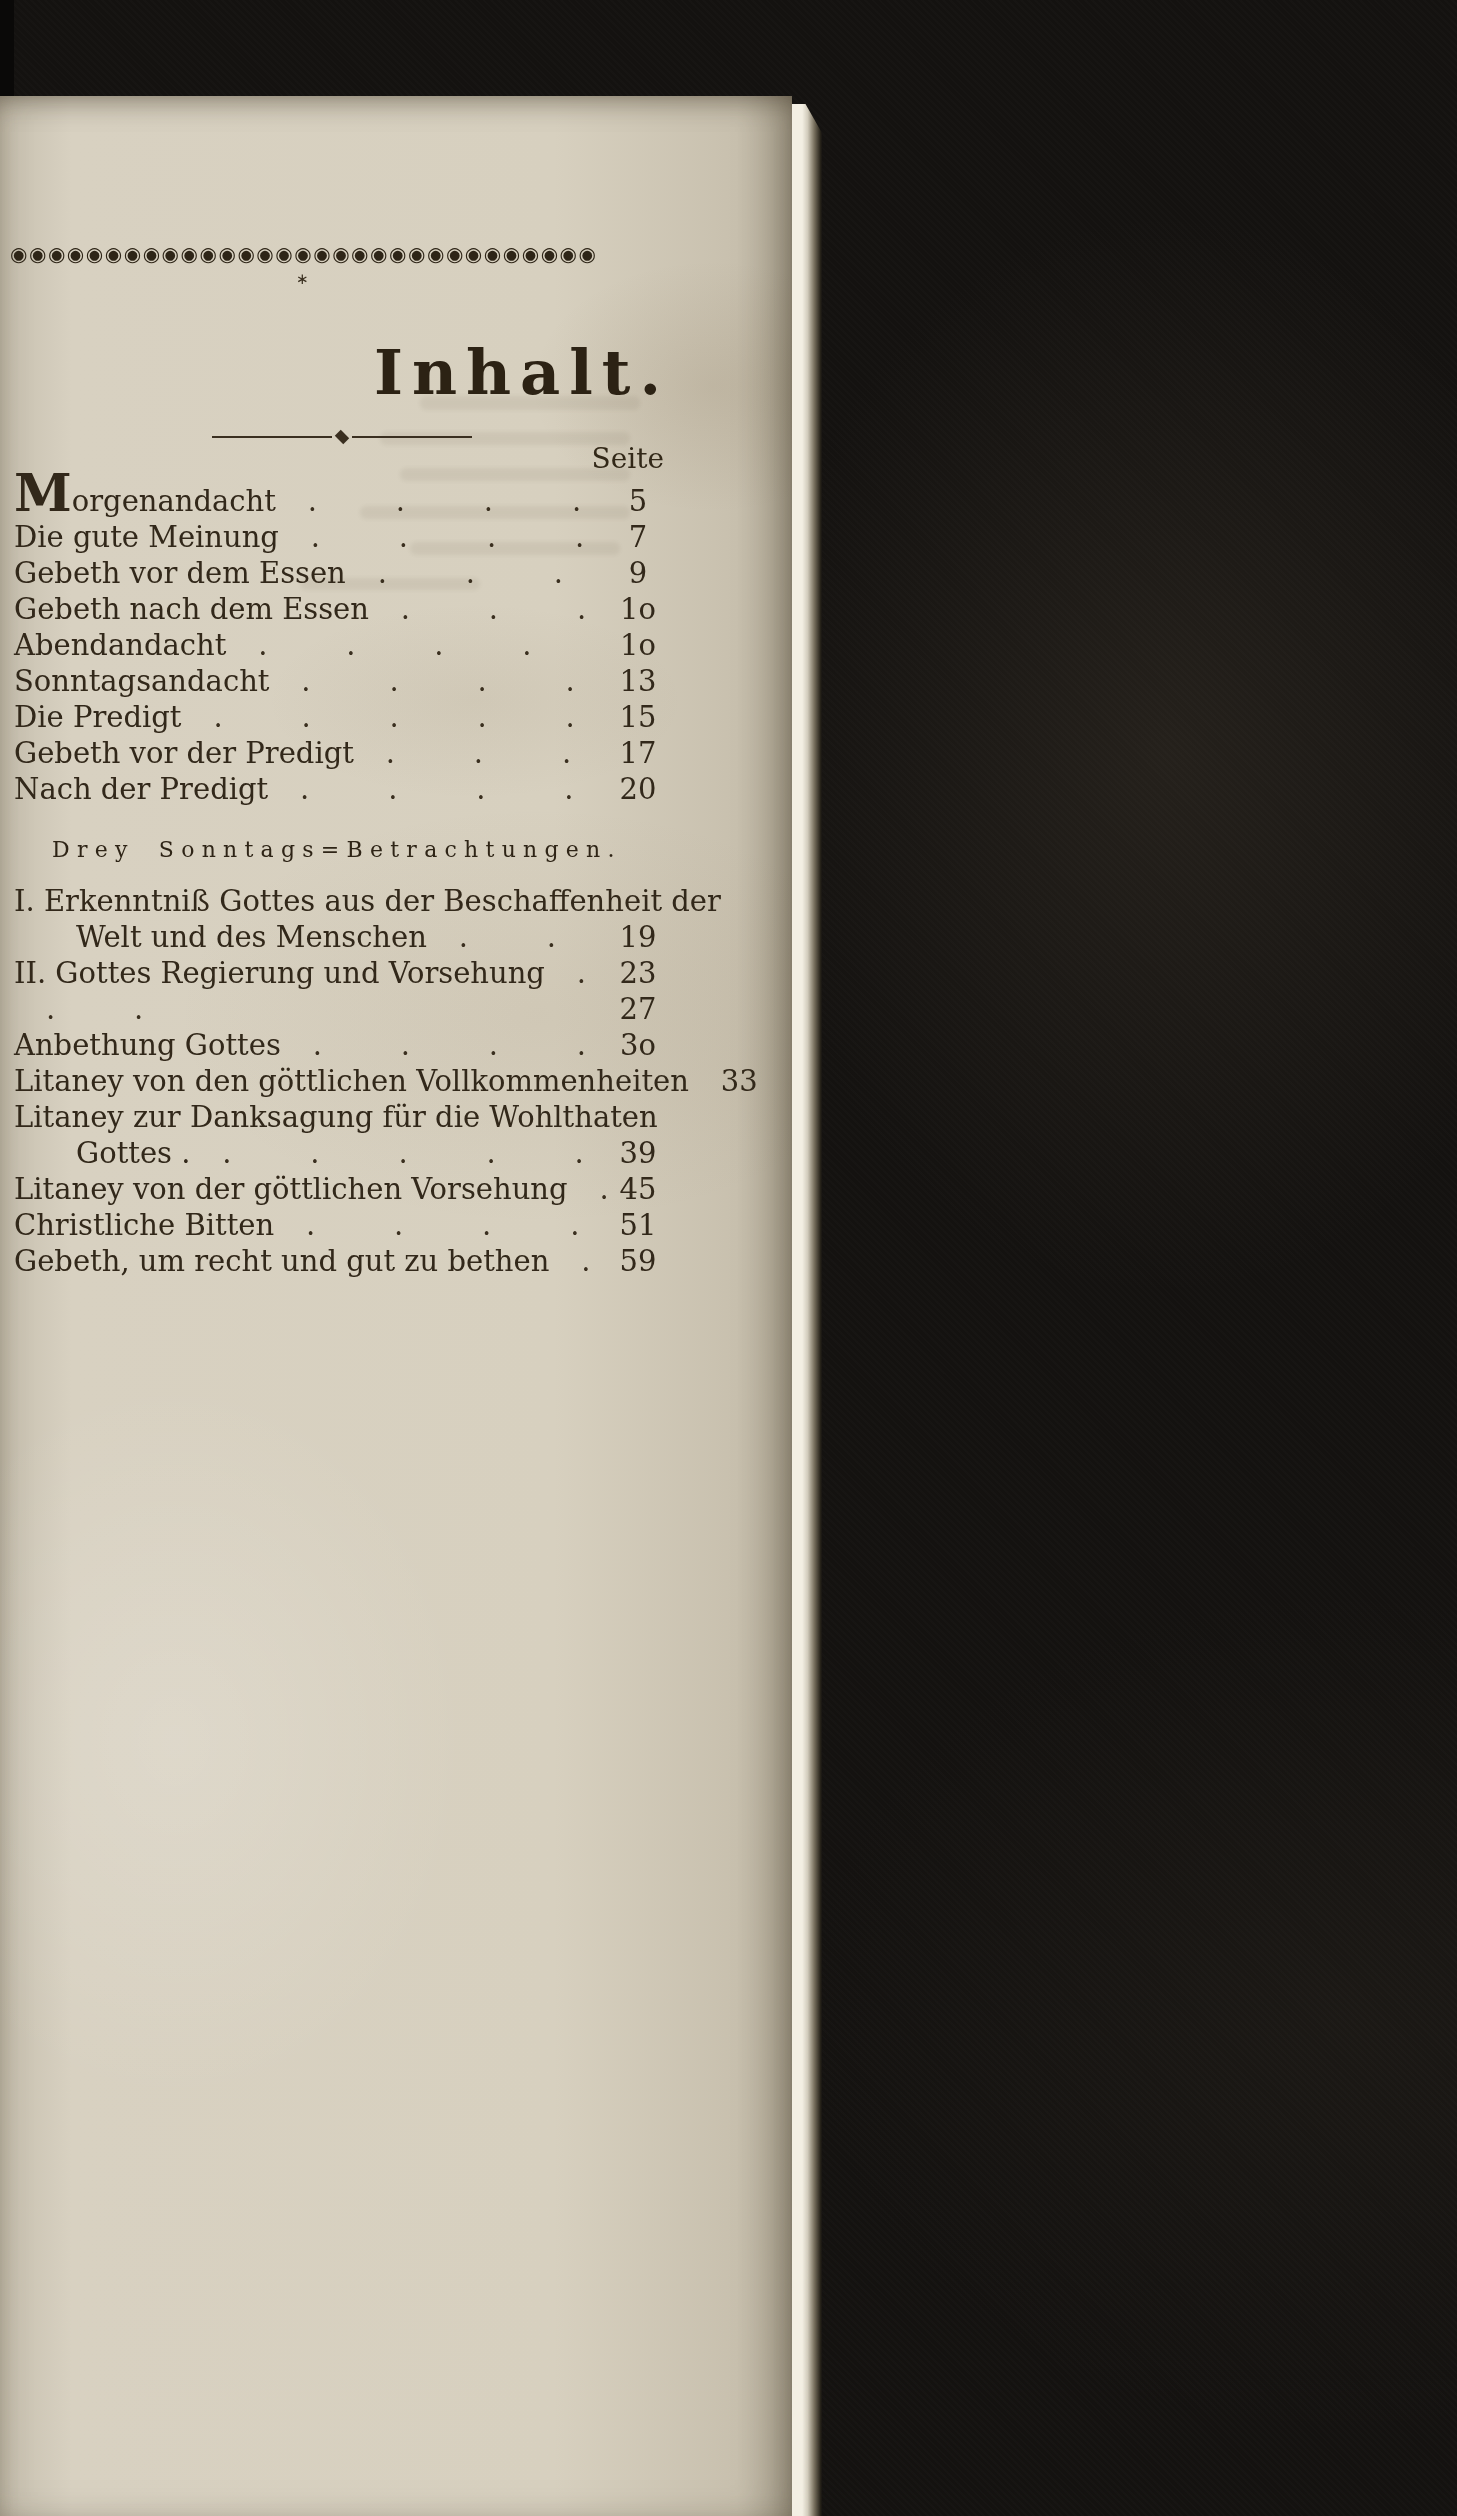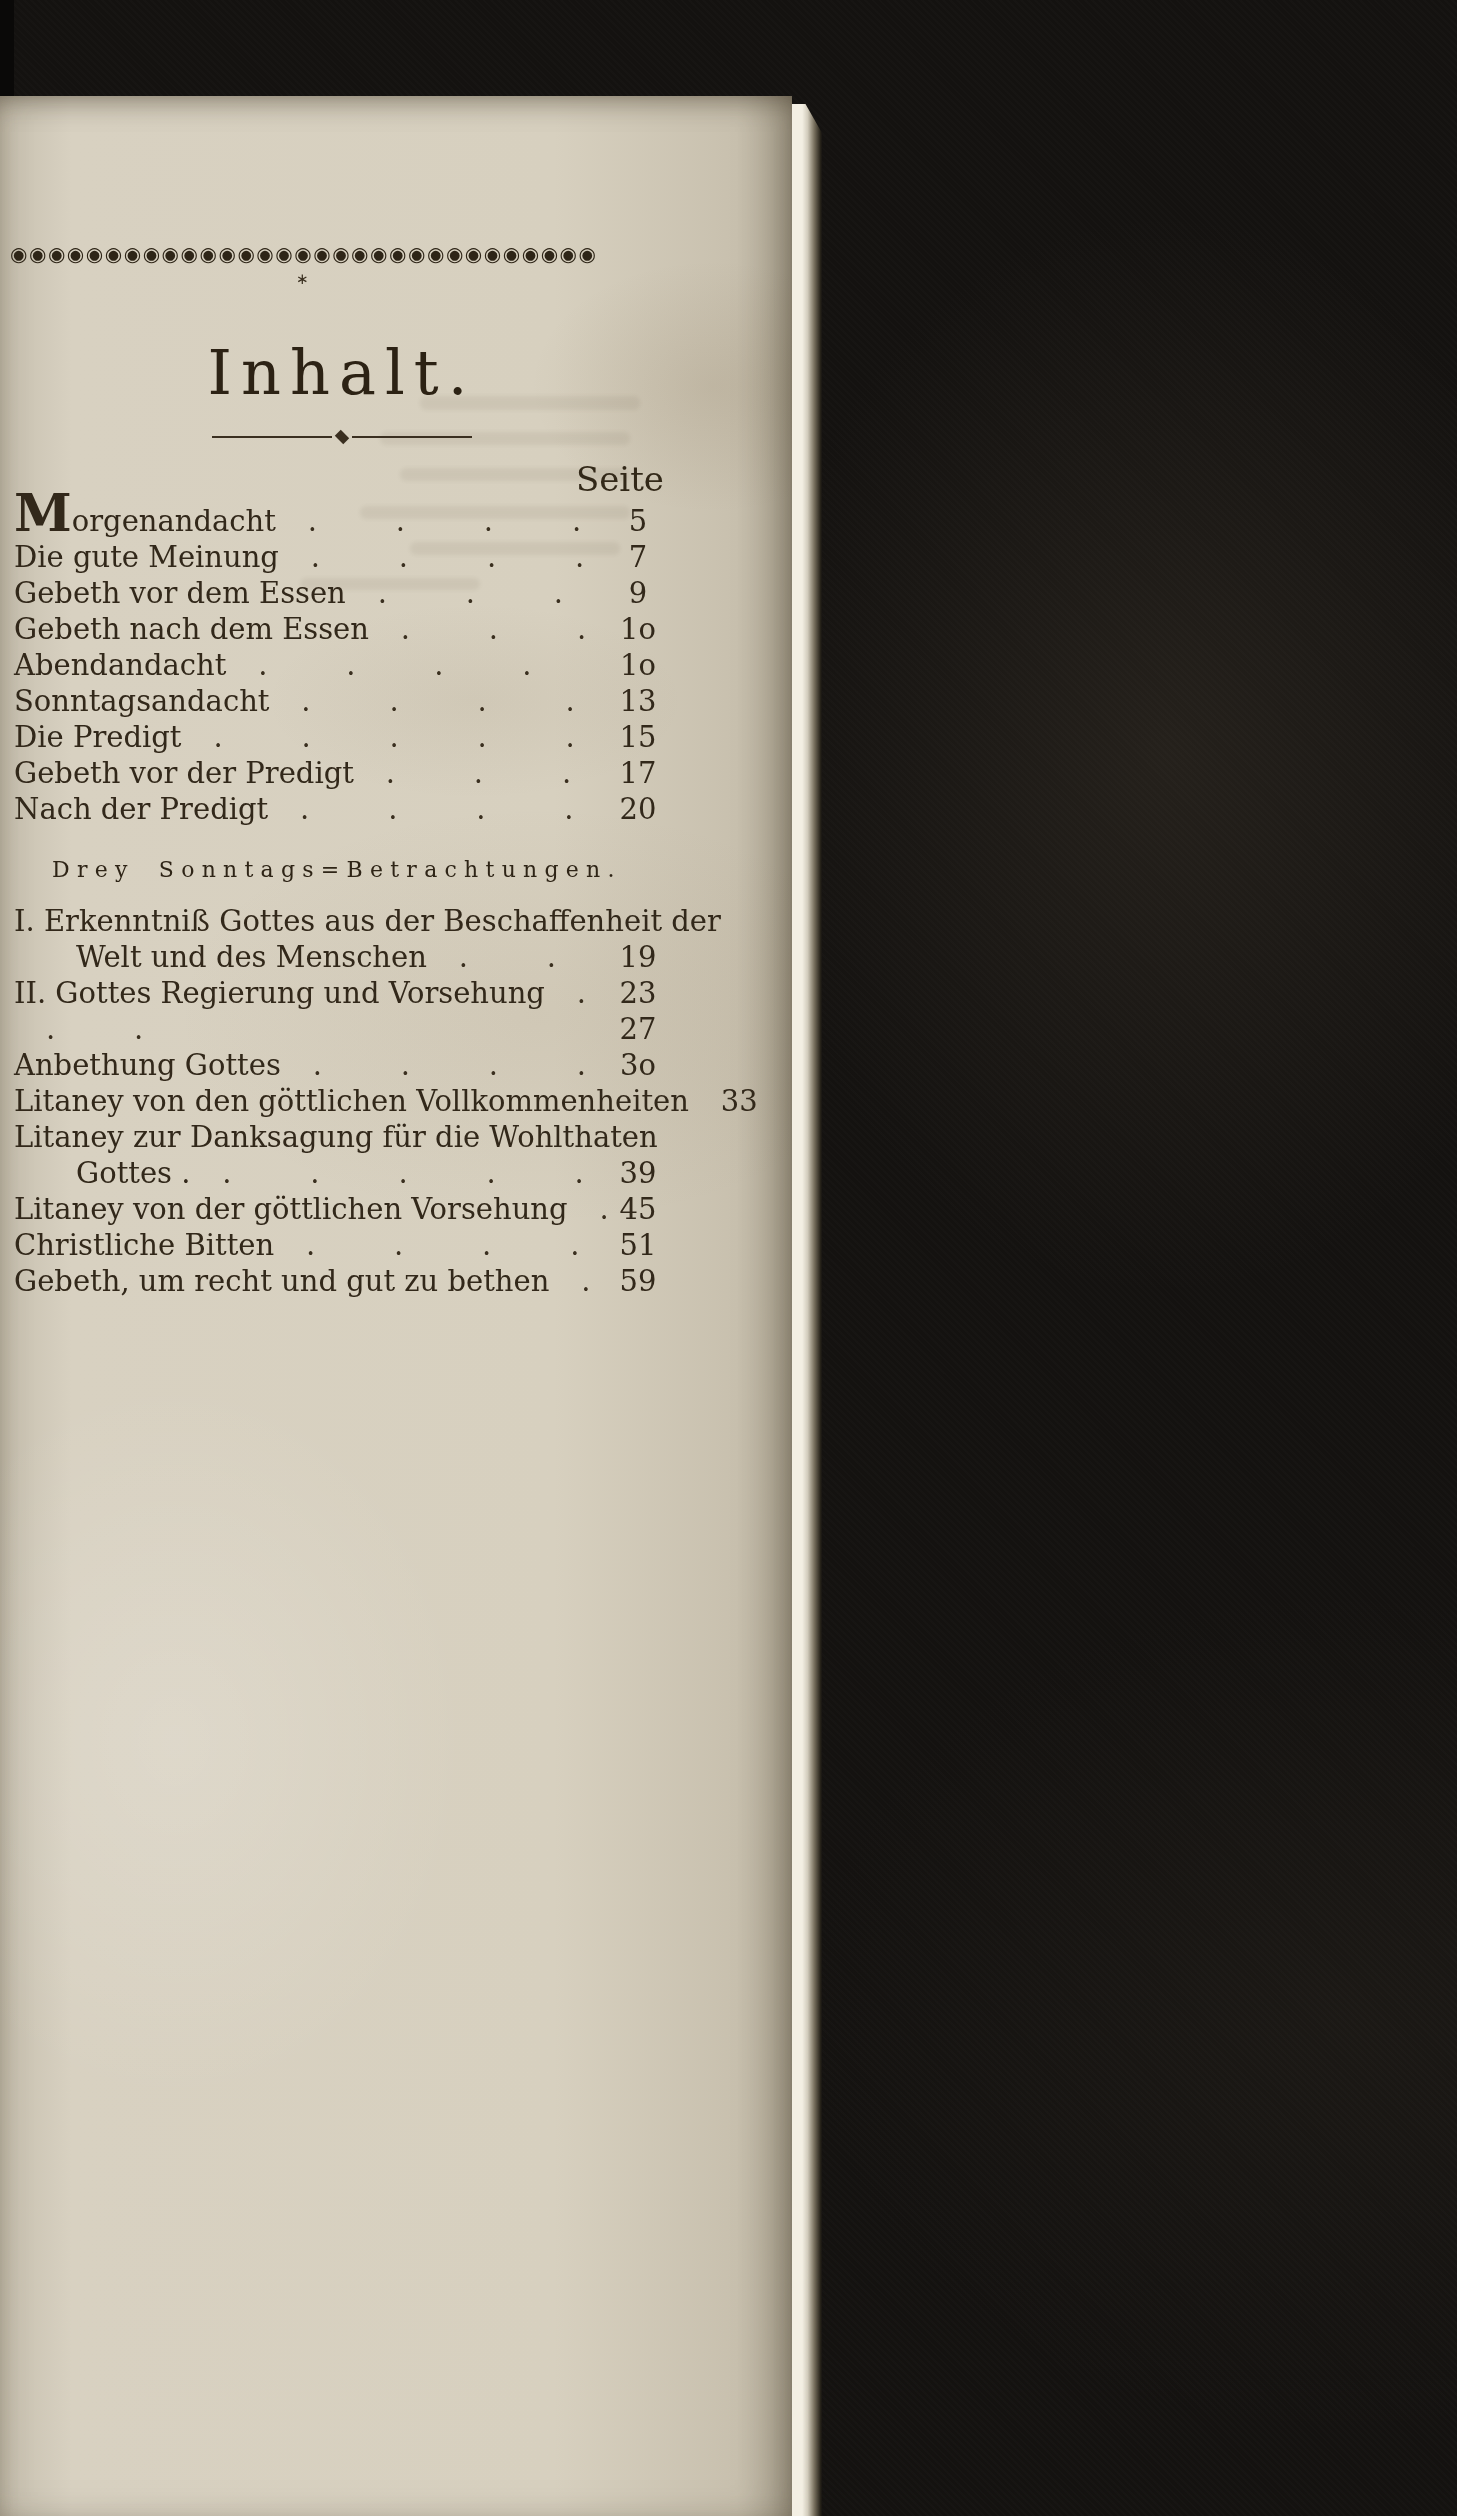--- a/index.html
+++ b/index.html
@@ -30,27 +30,27 @@
     color:#32281a;
   }
   .content{position:relative;padding:148px 70px 0 14px;width:656px;}
   .ornament-row{
     font-family:"DejaVu Sans", sans-serif;
     font-size:20px;line-height:20px;letter-spacing:1.5px;color:#2e2517;
     white-space:nowrap;margin-left:-4px;
   }
   .ornament-small{font-family:"DejaVu Sans", sans-serif;font-size:15px;color:#3a2f1f;margin:8px 0 0 282px;line-height:15px;}
   .page-title{
-    margin:52px 0 0 0;text-align:center;font-size:62px;line-height:68px;
-    font-weight:400;letter-spacing:9px;color:#2c2214;
+    margin:52px 0 0 0;text-align:right;font-size:62px;line-height:68px;
+    font-weight:700;letter-spacing:9px;color:#2c2214;
   }
   .title-divider{display:flex;align-items:center;justify-content:center;margin:24px auto 0 auto;width:260px;}
   .title-divider .rule{flex:1;height:2px;background:#3a2f20;}
   .title-divider .diamond{width:12px;height:12px;background:#3a2f20;transform:rotate(45deg) scaleY(.7);margin:0 4px;}
-  .seite{margin-top:22px;text-align:right;font-size:34px;line-height:28px;padding-right:6px;color:#322818;}
+  .seite{margin-top:2px;text-align:right;font-size:28px;line-height:28px;padding-right:6px;color:#322818;}
   .toc{margin-top:2px;}
   .toc-line{display:flex;align-items:baseline;line-height:36px;font-size:29px;}
   .toc-label{display:block;white-space:pre;}
   .toc-line.initial .toc-label::first-letter{font-size:1.8em;line-height:.7;font-weight:700;}
   .toc-dots{flex:1;white-space:nowrap;overflow:hidden;word-spacing:2.4em;padding-left:1.1em;color:#3a2f1f;}
   .toc-page{width:64px;text-align:center;white-space:nowrap;}
   .toc-cont{padding-left:62px;}
   .section-heading{
     margin:24px 0 14px 38px;font-size:22px;line-height:38px;
     letter-spacing:.33em;word-spacing:.45em;color:#2e2416;white-space:nowrap;

